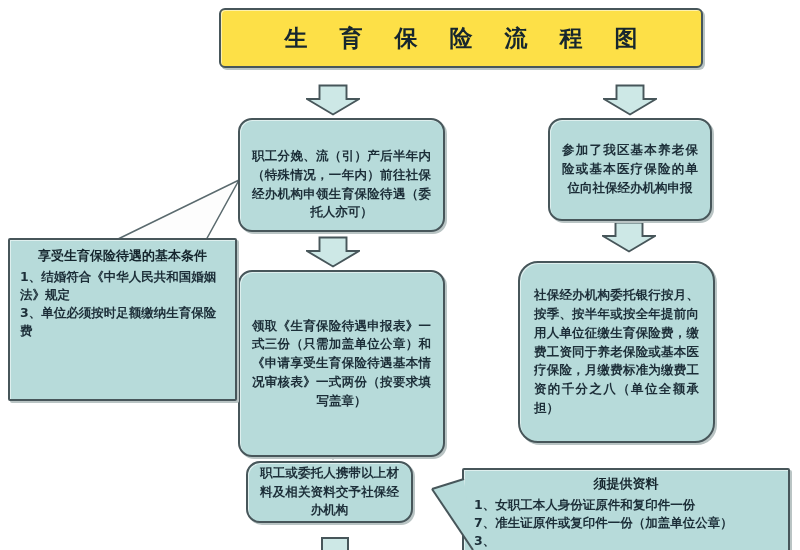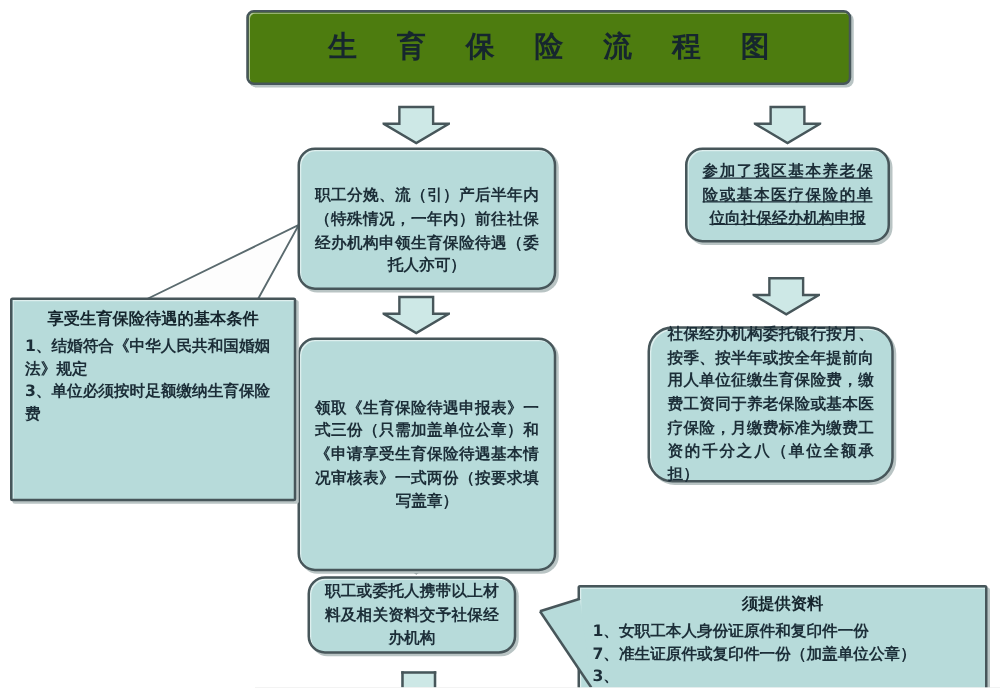--- a/index.html
+++ b/index.html
@@ -8,31 +8,31 @@
     font-family:"DejaVu Sans",sans-serif;color:#1c2e38;
   }
   .box{
     position:absolute;box-sizing:border-box;
     background:#b7dbda;border:2px solid #47565a;
     box-shadow:2px 2px 0 #b9c4c4, inset 1px 1px 0 rgba(255,255,255,.55);
     display:flex;align-items:center;justify-content:center;
     font-weight:bold;line-height:1.5;z-index:2;
   }
   .rounded{border-radius:14px;}
-  .title-box{left:197px;top:8px;width:484px;height:60px;border-radius:6px;background:#4d7c0f;}
+  .title-box{left:219px;top:8px;width:484px;height:60px;border-radius:6px;background:#fde047;}
   .title-text{
     font-size:23px;letter-spacing:32px;text-indent:32px;white-space:nowrap;
     color:#16262e;
   }
   .flow-text{font-size:12.5px;padding:8px 12px;text-align:justify;text-align-last:center;width:100%;}
   .mid1{left:238px;top:118px;width:207px;height:114px;align-items:flex-end;}
   .mid2{left:238px;top:270px;width:207px;height:187px;}
   .mid3{left:246px;top:461px;width:167px;height:62px;align-items:center;}
-  .right1{left:548px;top:118px;width:164px;height:76px;text-decoration:underline;}
-  .right2{left:518px;top:261px;width:197px;height:125px;border-radius:20px;}
+  .right1{left:548px;top:118px;width:164px;height:103px;}
+  .right2{left:518px;top:261px;width:197px;height:182px;border-radius:20px;}
   .right2 .flow-text{text-align-last:left;padding:10px 14px;}
   .note{
     align-items:flex-start;justify-content:flex-start;flex-direction:column;
     border-radius:2px;font-size:12.5px;
   }
   .left-note{left:8px;top:238px;width:229px;height:163px;padding:5px 10px;}
   .docs-note{left:462px;top:468px;width:328px;height:100px;padding:3px 10px;}
   .note-title{width:100%;text-align:center;font-size:13px;margin:1px 0 2px 0;color:#15252d;}
   .note-item{margin:0;line-height:1.45;text-align:left;}
   .arrow{position:absolute;width:54px;height:32px;z-index:1;}

